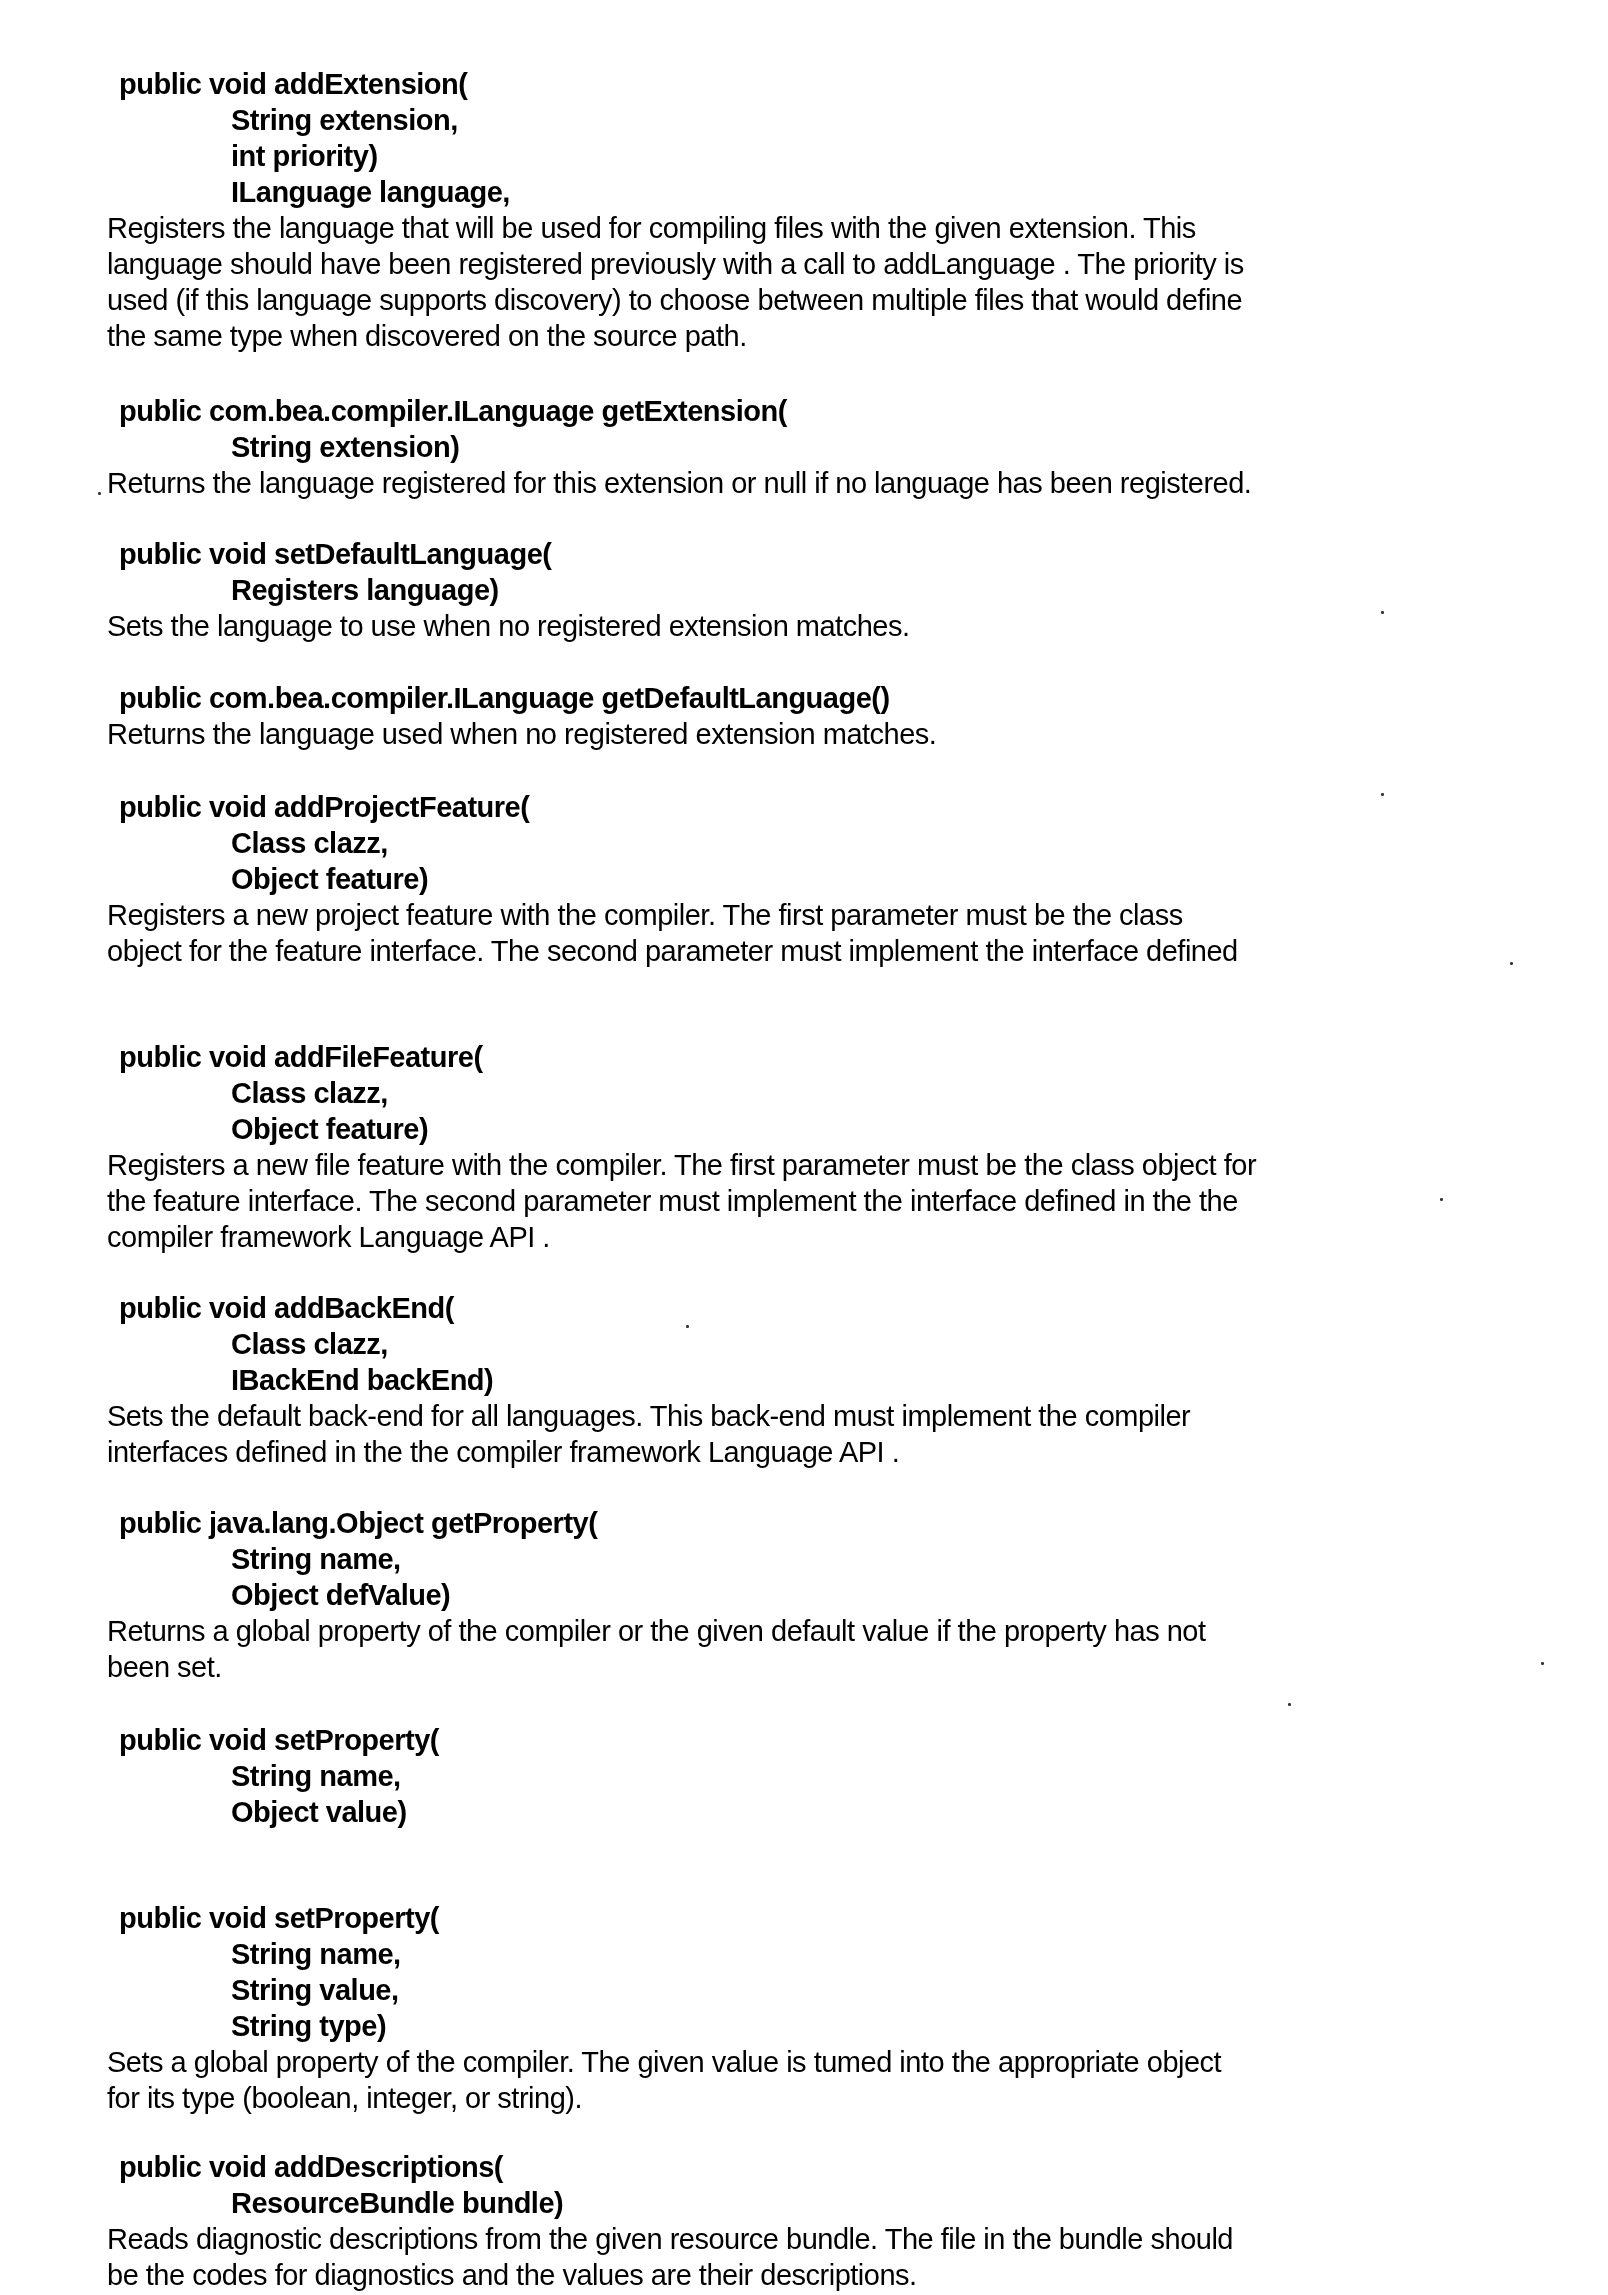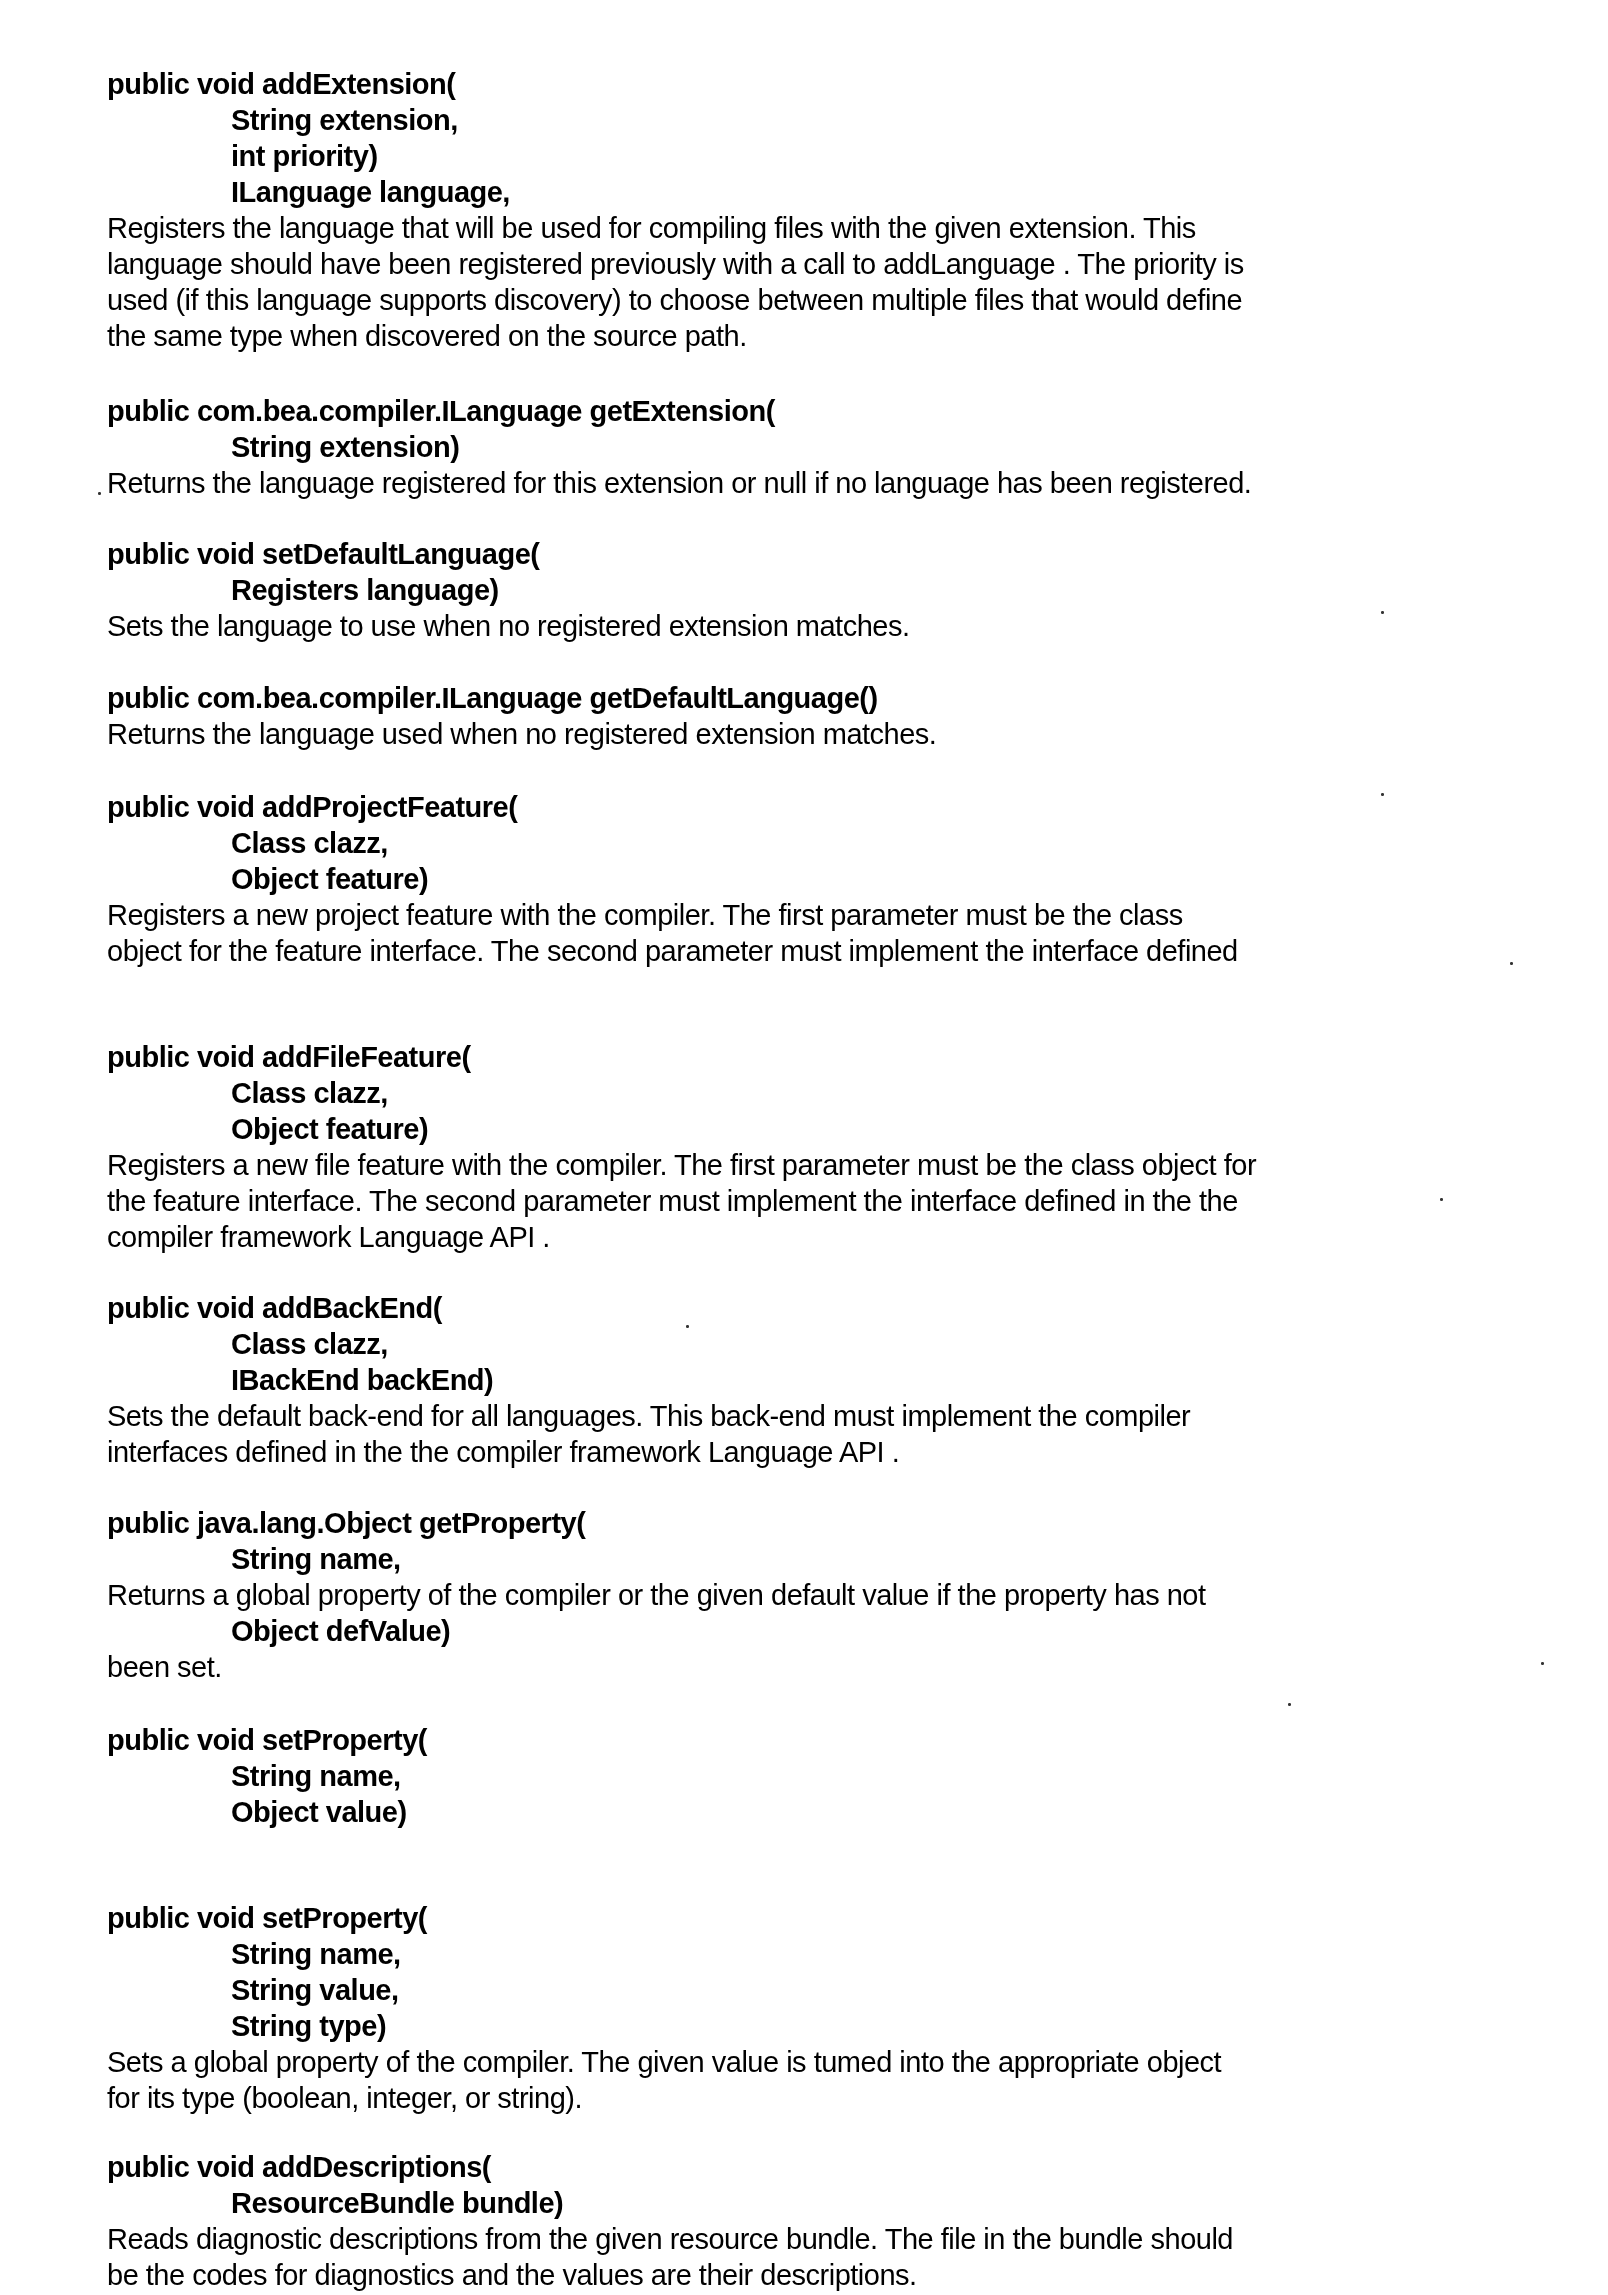--- a/index.html
+++ b/index.html
@@ -1,21 +1,21 @@
 <!DOCTYPE html>
 <html style="font-size:13.4px"><head>
 <meta charset="utf-8">
 <style>
   html, body { margin: 0; padding: 0; background: #ffffff; }
   body { width: 1608px; height: 2295px; position: relative; overflow: hidden;
          font-family: "Liberation Sans", sans-serif; color: #000; }
   .section { position: absolute; left: 107px; width: 1438px; }
   .line { height: 36px; line-height: 36px; font-size: 29px; white-space: nowrap;
           letter-spacing: -0.5px; transform-origin: left center; }
-  .sig { font-weight: bold; }
+  .sig { font-weight: bold; margin-left: 12px; }
   .param { font-weight: bold; padding-left: 124px; }
   .desc { font-weight: normal; }
   .speck { position: absolute; width: 2.5px; height: 2.5px; background: #333; border-radius: 50%; }
 </style>
 </head>
 <body>
 
 <div class="section" style="top:66px">
   <div class="line sig">public void addExtension(</div>
   <div class="line param">String extension,</div>
@@ -65,22 +65,22 @@
   <div class="line sig">public void addBackEnd(</div>
   <div class="line param">Class clazz,</div>
   <div class="line param">IBackEnd backEnd)</div>
   <div class="line desc">Sets the default back-end for all languages. This back-end must implement the compiler</div>
   <div class="line desc">interfaces defined in the the compiler framework Language API .</div>
 </div>
 
 <div class="section" style="top:1505px">
   <div class="line sig">public java.lang.Object getProperty(</div>
   <div class="line param">String name,</div>
+  <div class="line param">Object defValue)</div>
   <div class="line desc">Returns a global property of the compiler or the given default value if the property has not</div>
-  <div class="line param">Object defValue)</div>
   <div class="line desc">been set.</div>
 </div>
 
 <div class="section" style="top:1722px">
   <div class="line sig">public void setProperty(</div>
   <div class="line param">String name,</div>
   <div class="line param">Object value)</div>
 </div>
 
 <div class="section" style="top:1900px">

